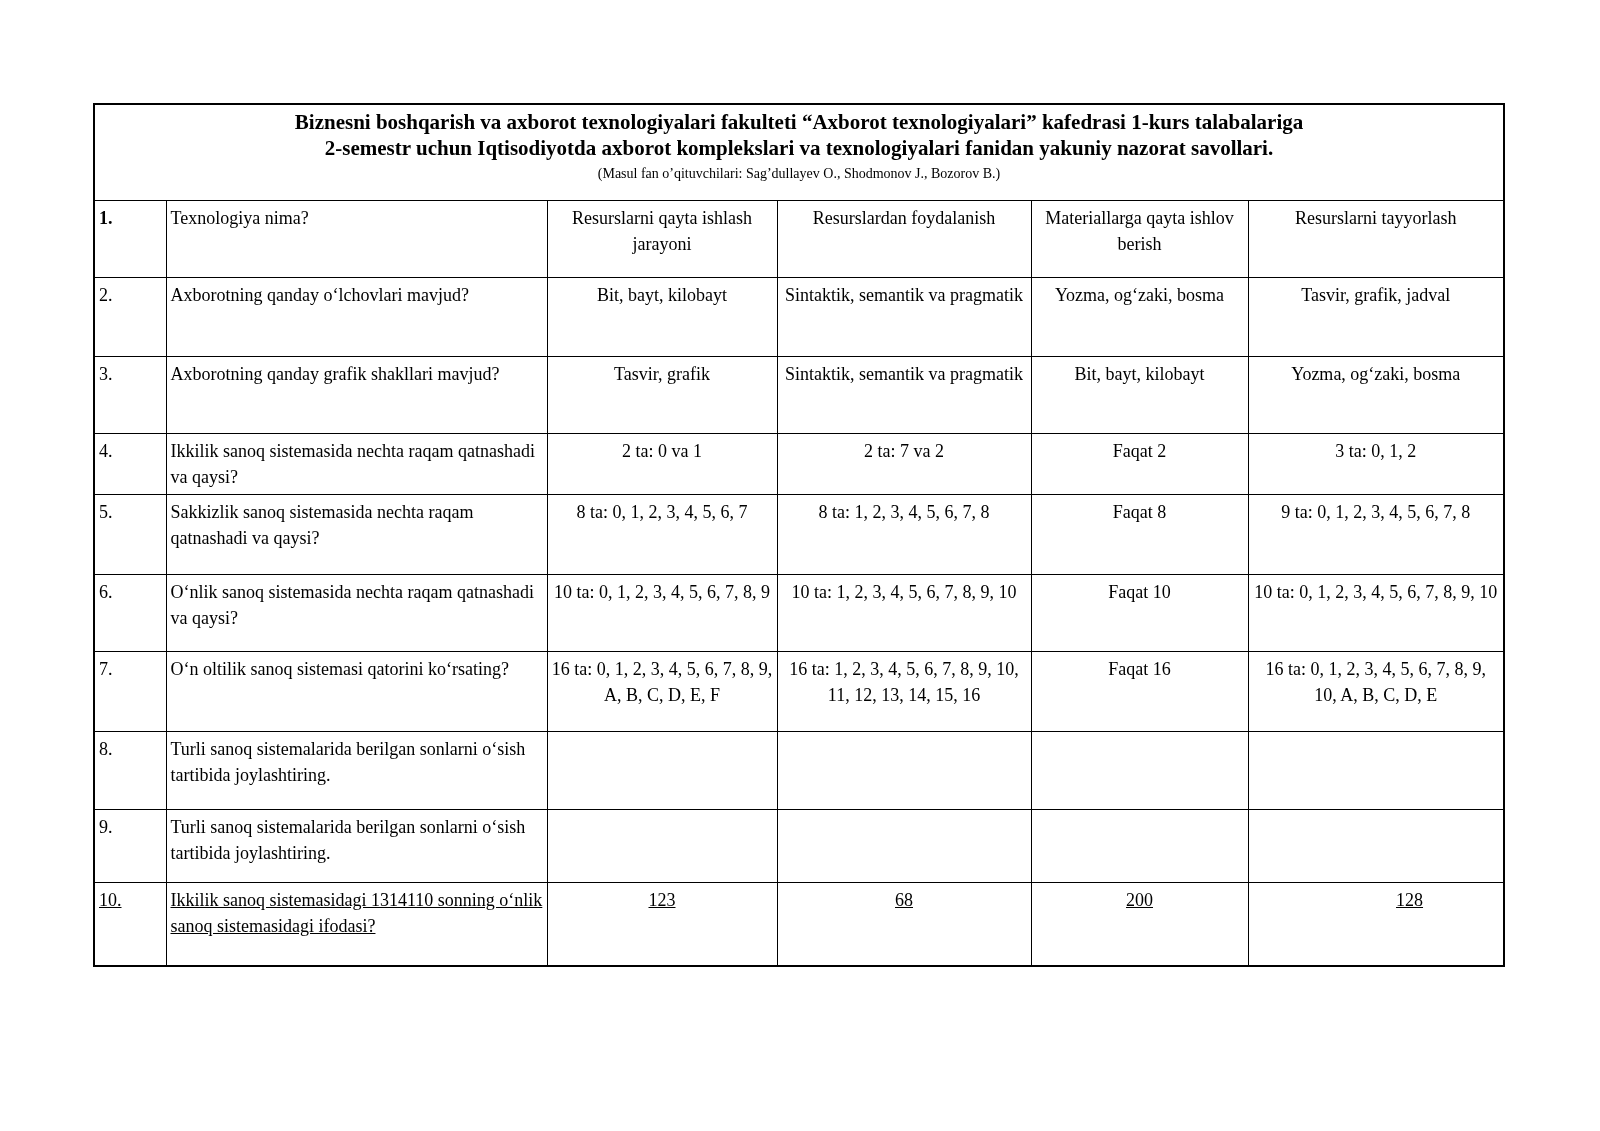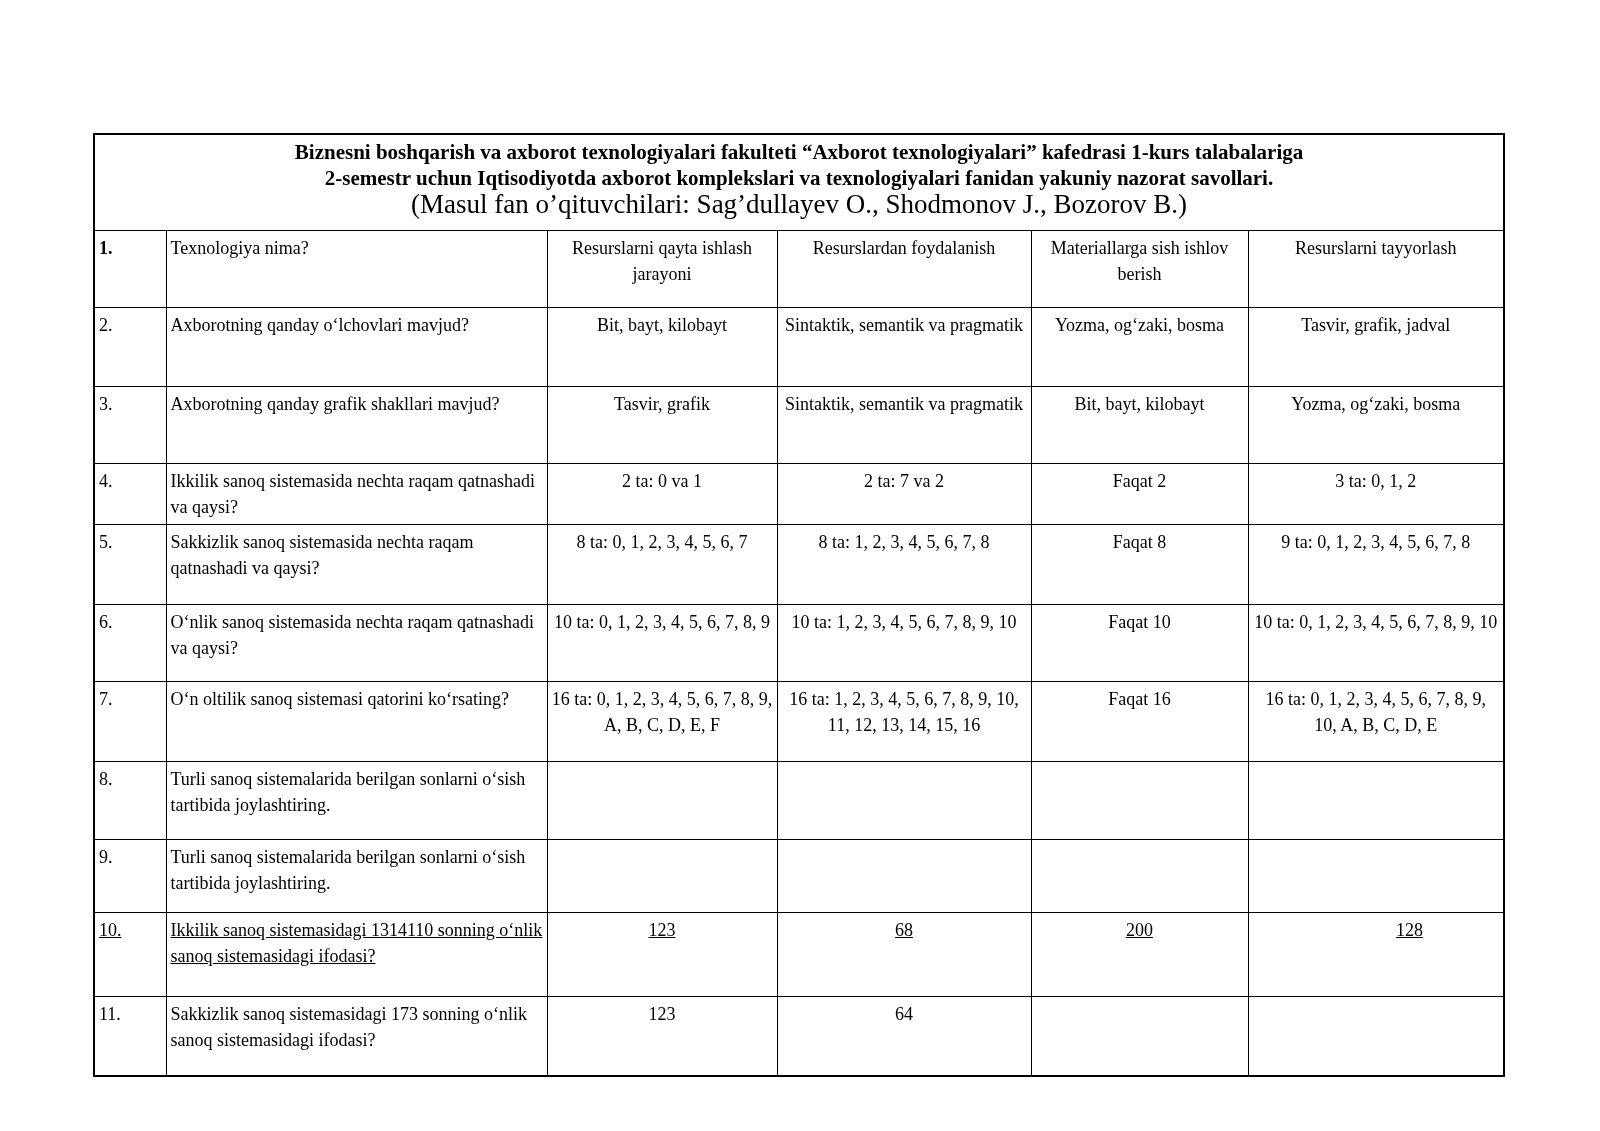--- a/index.html
+++ b/index.html
@@ -12,37 +12,36 @@
     color: #000000;
   }
   table.qtable {
     position: absolute;
     left: 93px;
     top: 103px;
     width: 1410px;
     border-collapse: collapse;
     table-layout: fixed;
     border: 2px solid #000000;
-    margin-top: 30px;
   }
   table.qtable td {
     border: 1px solid #000000;
     vertical-align: top;
     font-size: 18px;
     line-height: 26px;
     padding: 4px 4px 4px 4px;
     overflow: hidden;
   }
   td.title-cell {
     text-align: center;
     padding: 5px 8px 3px 8px;
     line-height: 30px;
   }
   .t-bold { font-weight: bold; font-size: 21px; }
-  .t-sub  { font-weight: normal; font-size: 27px; }
+  .t-sub  { font-weight: normal; font-size: 14px; }
   td.num {
     text-align: left;
     padding-left: 19px;
   }
   td.num.bold { font-weight: bold; }
   td.question {
     text-align: left;
     padding-left: 9px;
     padding-right: 8px;
   }
@@ -87,21 +86,21 @@
           <div class="t-sub">(Masul fan o’qituvchilari: Sag’dullayev O., Shodmonov J., Bozorov B.)</div>
         </td>
       </tr>
     </thead>
     <tbody>
         <tr>
           <td class="num bold">1.</td>
           <td class="question">Texnologiya nima?</td>
           <td class="answer">Resurslarni qayta ishlash jarayoni</td>
           <td class="answer">Resurslardan foydalanish</td>
-          <td class="answer">Materiallarga sish ishlov berish</td>
+          <td class="answer">Materiallarga qayta ishlov berish</td>
           <td class="answer">Resurslarni tayyorlash</td>
         </tr>
         <tr>
           <td class="num">2.</td>
           <td class="question">Axborotning qanday o‘lchovlari mavjud?</td>
           <td class="answer">Bit, bayt, kilobayt</td>
           <td class="answer">Sintaktik, semantik va pragmatik</td>
           <td class="answer">Yozma, og‘zaki, bosma</td>
           <td class="answer">Tasvir, grafik, jadval</td>
         </tr>
@@ -162,23 +161,15 @@
           <td class="answer"></td>
         </tr>
         <tr>
           <td class="num">10.</td>
           <td class="question">Ikkilik sanoq sistemasidagi 1314110 sonning o‘nlik sanoq sistemasidagi ifodasi?</td>
           <td class="answer">123</td>
           <td class="answer">68</td>
           <td class="answer">200</td>
           <td class="answer align-right">128</td>
         </tr>
-        <tr>
-          <td class="num">11.</td>
-          <td class="question">Sakkizlik sanoq sistemasidagi 173 sonning o‘nlik sanoq sistemasidagi ifodasi?</td>
-          <td class="answer">123</td>
-          <td class="answer">64</td>
-          <td class="answer"></td>
-          <td class="answer"></td>
-        </tr>
       </tbody>
   </table>
 </div>
 
 </body></html>

